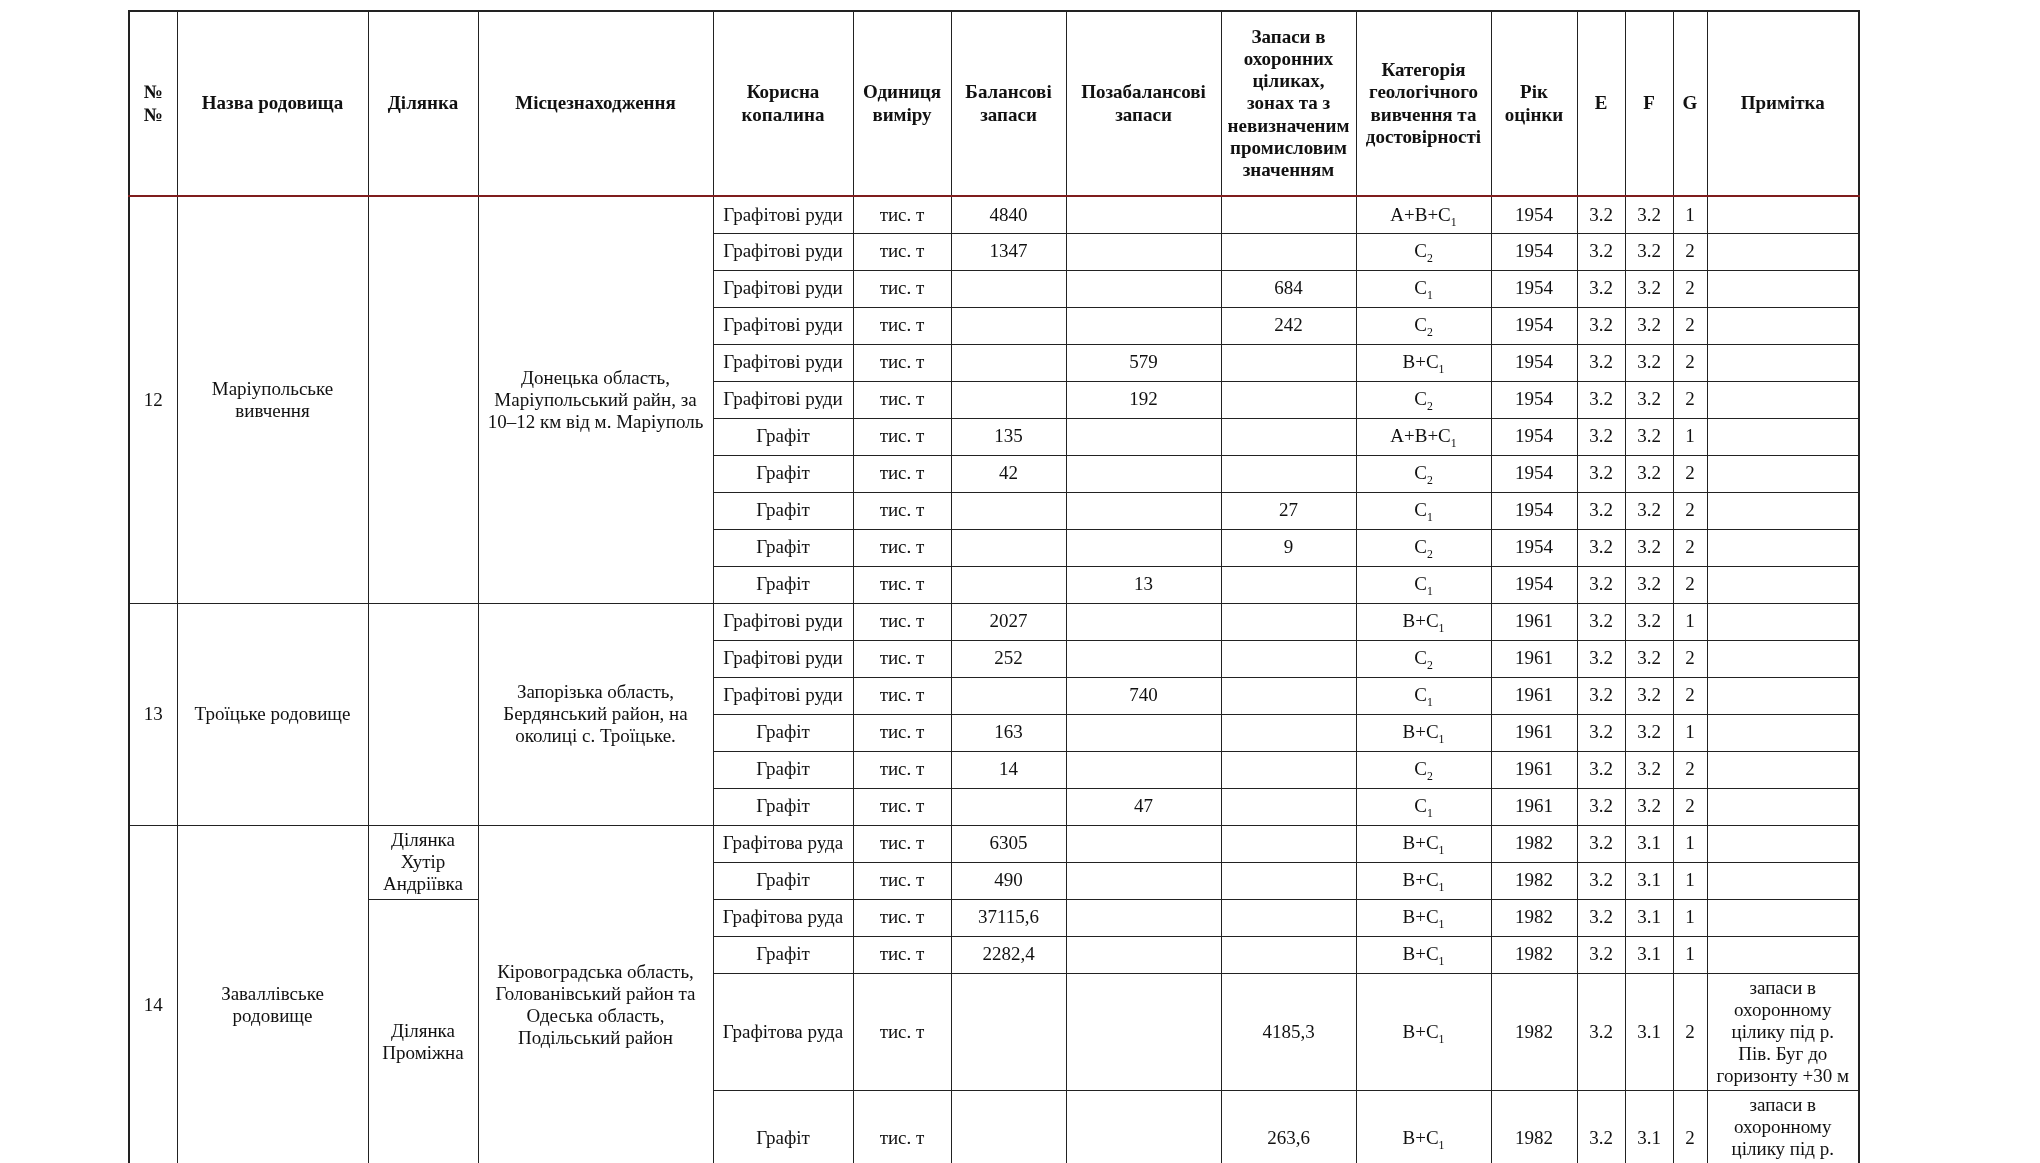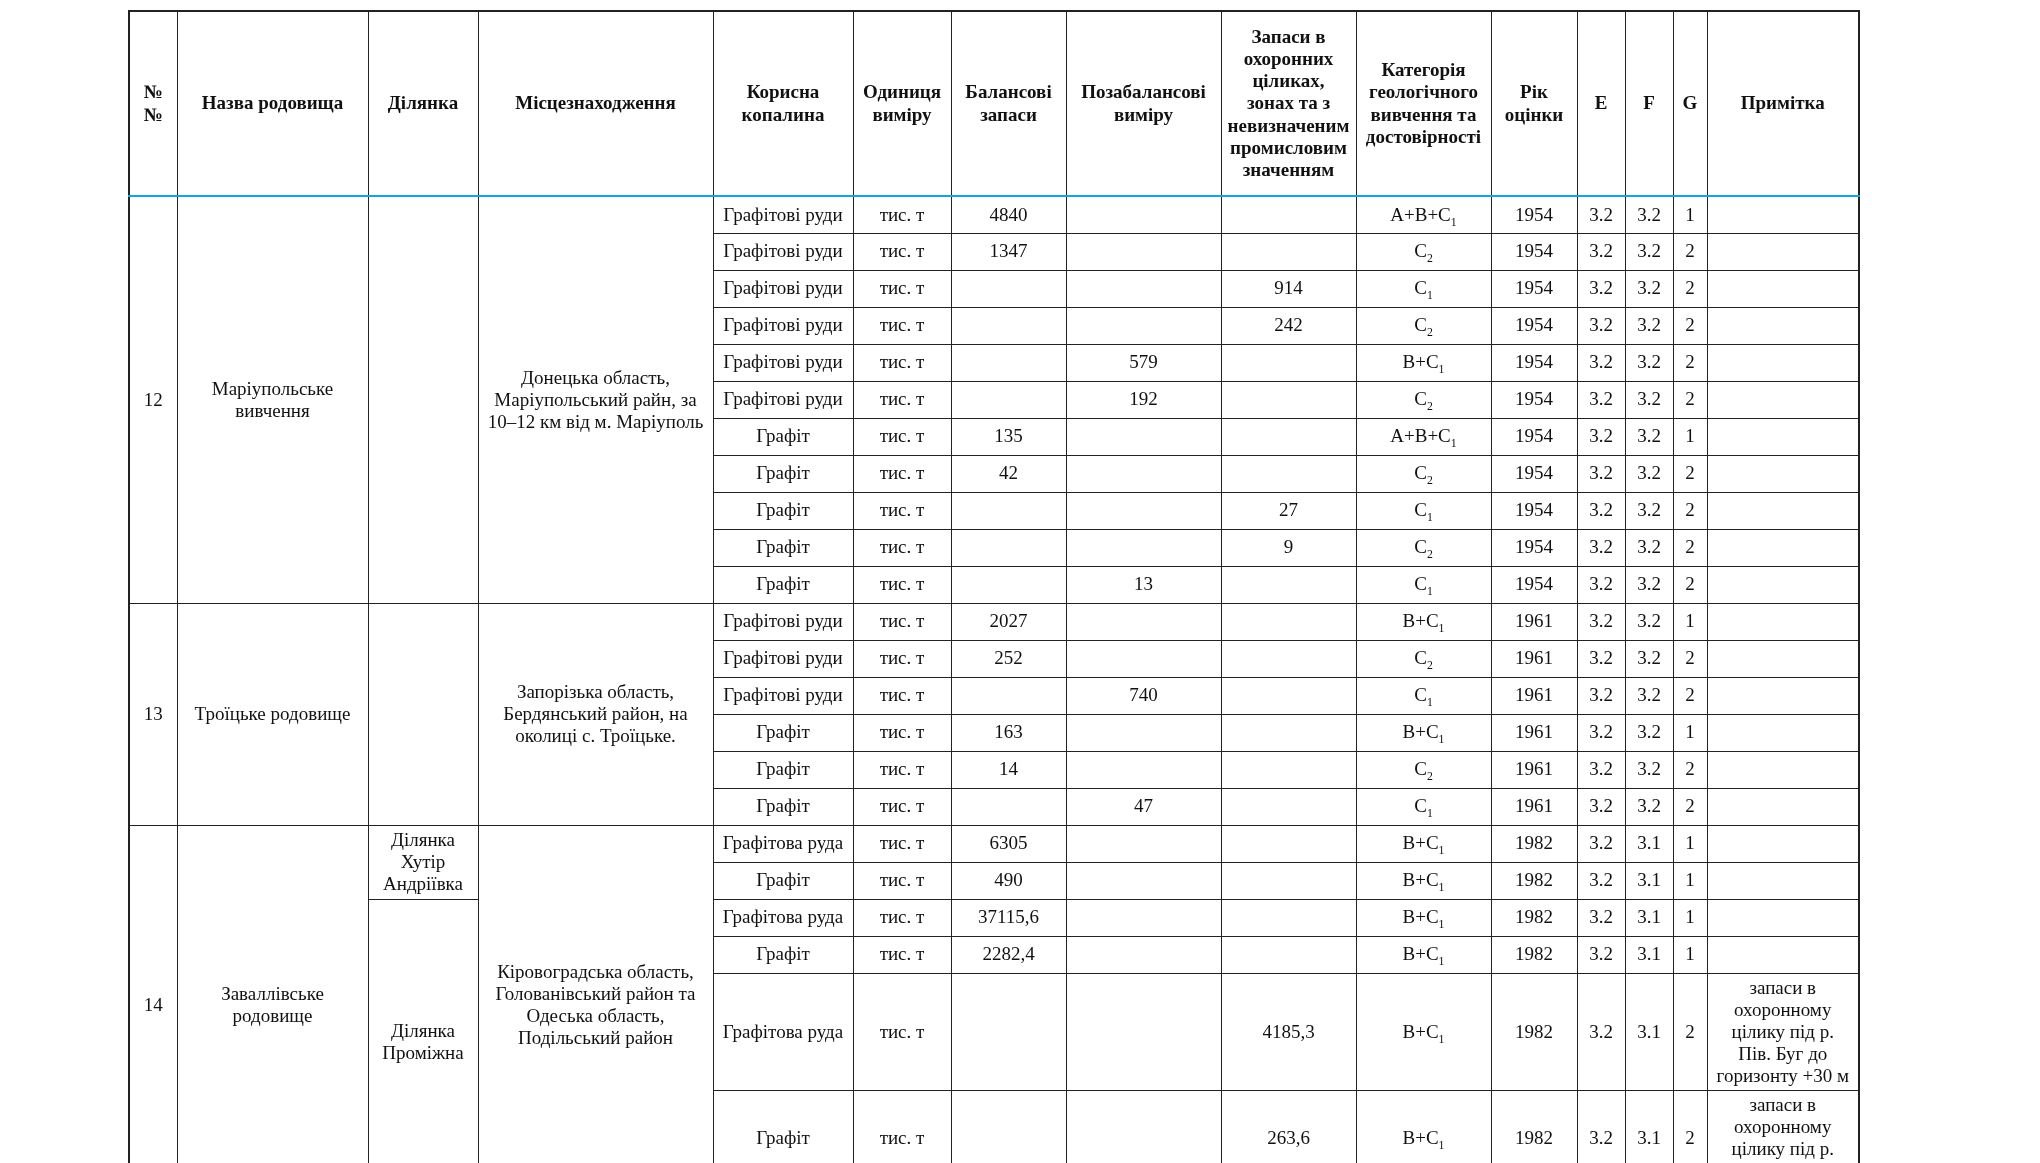--- a/index.html
+++ b/index.html
@@ -34,21 +34,21 @@
     font-size: 19px;
     line-height: 1.16;
     overflow-wrap: break-word;
     word-wrap: break-word;
   }
   table.deposits thead tr {
     height: 185px;
   }
   table.deposits thead th {
     font-weight: bold;
-    border-bottom: 2px solid #0ea5e9;
+    border-bottom: 2px solid #7f1d1d;
   }
   table.deposits tbody tr {
     height: 37px;
   }
   th.th-num {
     white-space: pre-line;
   }
   td.c-note {
     font-size: 18px;
     line-height: 1.18;
@@ -84,21 +84,21 @@
   <thead>
     <tr>
       <th class="th-num">№
 №</th>
       <th>Назва родовища</th>
       <th>Ділянка</th>
       <th>Місцезнаходження</th>
       <th>Корисна копалина</th>
       <th>Одиниця виміру</th>
       <th>Балансові запаси</th>
-      <th>Позабалансові виміру</th>
+      <th>Позабалансові запаси</th>
       <th>Запаси в охоронних ціликах, зонах та з невизначеним промисловим значенням</th>
       <th>Категорія геологічного вивчення та достовірності</th>
       <th>Рік оцінки</th>
       <th>E</th>
       <th>F</th>
       <th>G</th>
       <th>Примітка</th>
     </tr>
   </thead>
   <tbody id="table-body">
@@ -130,21 +130,21 @@
         <td class="c-e">3.2</td>
         <td class="c-f">3.2</td>
         <td class="c-g">2</td>
         <td class="c-note"></td>
       </tr>
       <tr>
         <td class="c-min">Графітові руди</td>
         <td class="c-unit">тис. т</td>
         <td class="c-bal"></td>
         <td class="c-off"></td>
-        <td class="c-prot">914</td>
+        <td class="c-prot">684</td>
         <td class="c-cat">C<sub>1</sub></td>
         <td class="c-year">1954</td>
         <td class="c-e">3.2</td>
         <td class="c-f">3.2</td>
         <td class="c-g">2</td>
         <td class="c-note"></td>
       </tr>
       <tr>
         <td class="c-min">Графітові руди</td>
         <td class="c-unit">тис. т</td>

